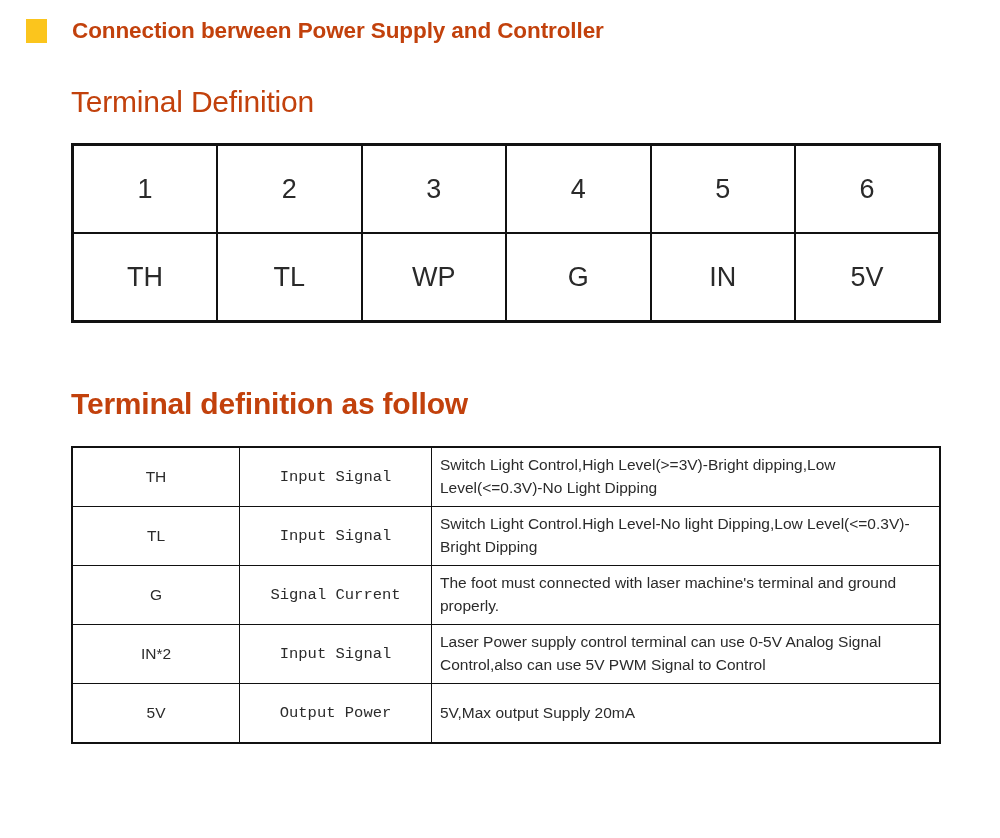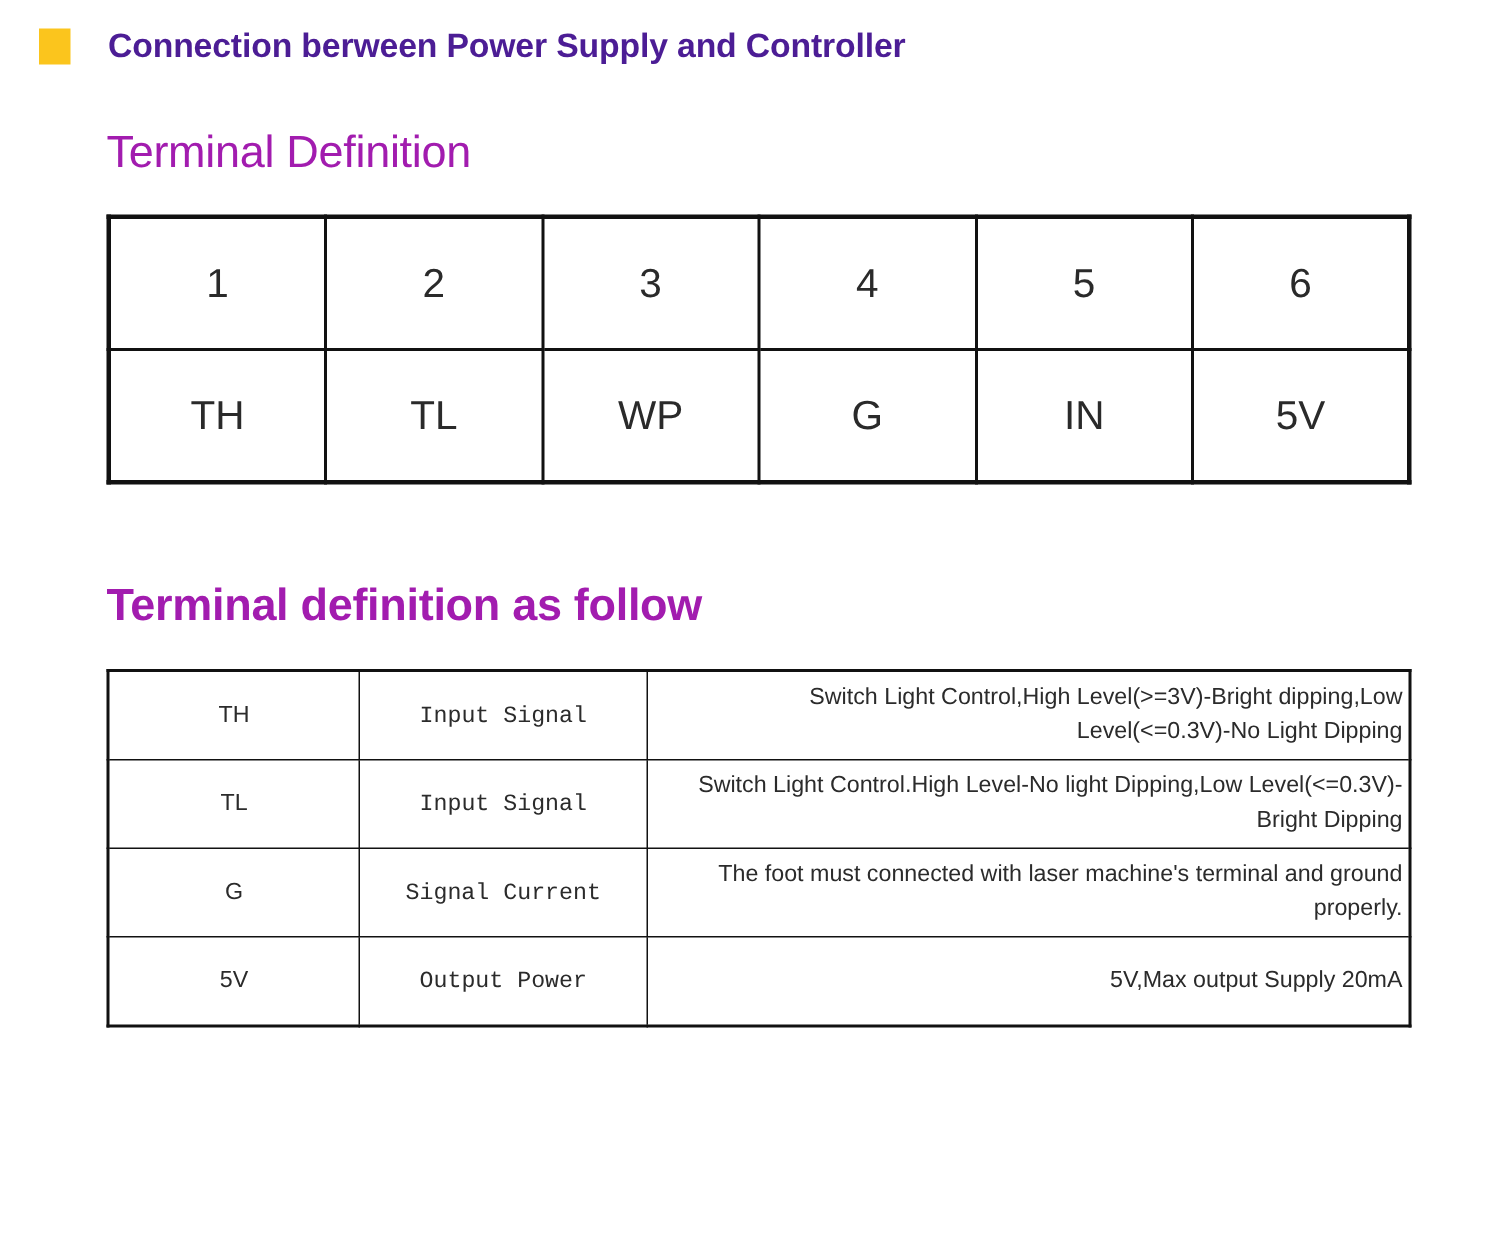--- a/index.html
+++ b/index.html
@@ -32,31 +32,31 @@
     height: 24px;
     margin-left: 26px;
     background: #fbc51d;
     flex: 0 0 auto;
   }
   .section-header-text {
     margin-left: 25px;
     font-size: 22.5px;
     font-weight: bold;
     letter-spacing: -0.1px;
-    color: #4c1d95;
+    color: #c2410c;
     white-space: nowrap;
   }
 
   
   .heading {
     position: absolute;
     left: 71px;
     font-size: 30px;
     font-weight: normal;
-    color: #a21caf;
+    color: #c2410c;
     letter-spacing: -0.2px;
     white-space: nowrap;
   }
   .heading-1 { top: 85px; }
   .heading-2 { top: 387px; font-weight: bold; }
 
   
   .pin-table {
     position: absolute;
     left: 71px;
@@ -100,21 +100,21 @@
   .def-table td.c-name {
     width: 162px;
     text-align: center;
   }
   .def-table td.c-type {
     width: 187px;
     text-align: center;
     font-family: Liberation Mono, monospace;
   }
   .def-table td.c-desc {
-    text-align: right;
+    text-align: left;
     padding-left: 8px;
     padding-right: 4px;
     line-height: 1.48;
   }
   .def-table td.c-desc .desc-inner {
     display: block;
   }
 </style>
 </head>
 <body>
@@ -166,20 +166,27 @@
         </td>
     </tr>
     <tr>
       <td class="c-name">G</td>
       <td class="c-type">Signal Current</td>
       <td class="c-desc">
           <span class="desc-inner">The foot must connected with laser machine's terminal and ground properly.</span>
         </td>
     </tr>
     <tr>
+      <td class="c-name">IN*2</td>
+      <td class="c-type">Input Signal</td>
+      <td class="c-desc">
+          <span class="desc-inner">Laser Power supply control terminal can use 0-5V Analog Signal Control,also can use 5V PWM Signal to Control</span>
+        </td>
+    </tr>
+    <tr>
       <td class="c-name">5V</td>
       <td class="c-type">Output Power</td>
       <td class="c-desc">
           <span class="desc-inner">5V,Max output Supply 20mA</span>
         </td>
     </tr>
   </tbody>
 </table>
 
 </body></html>

